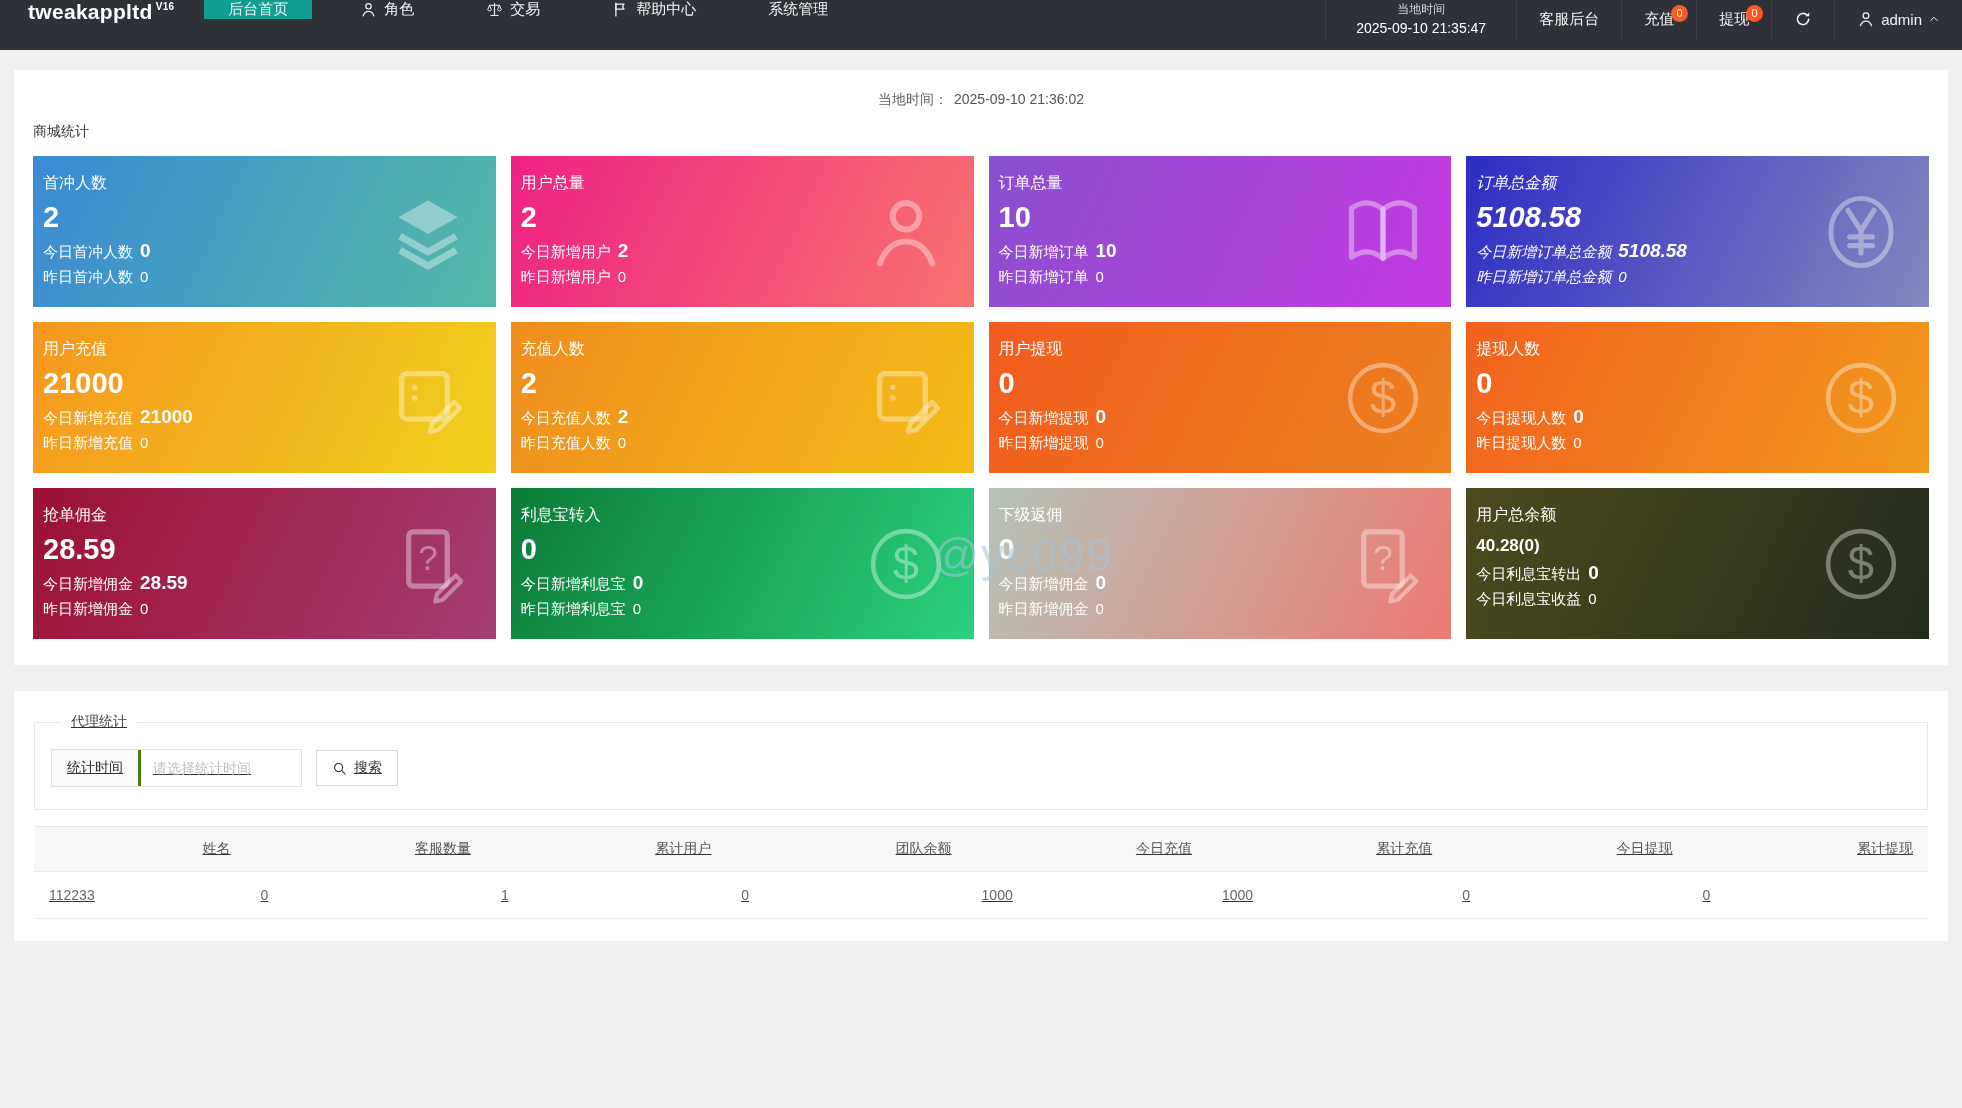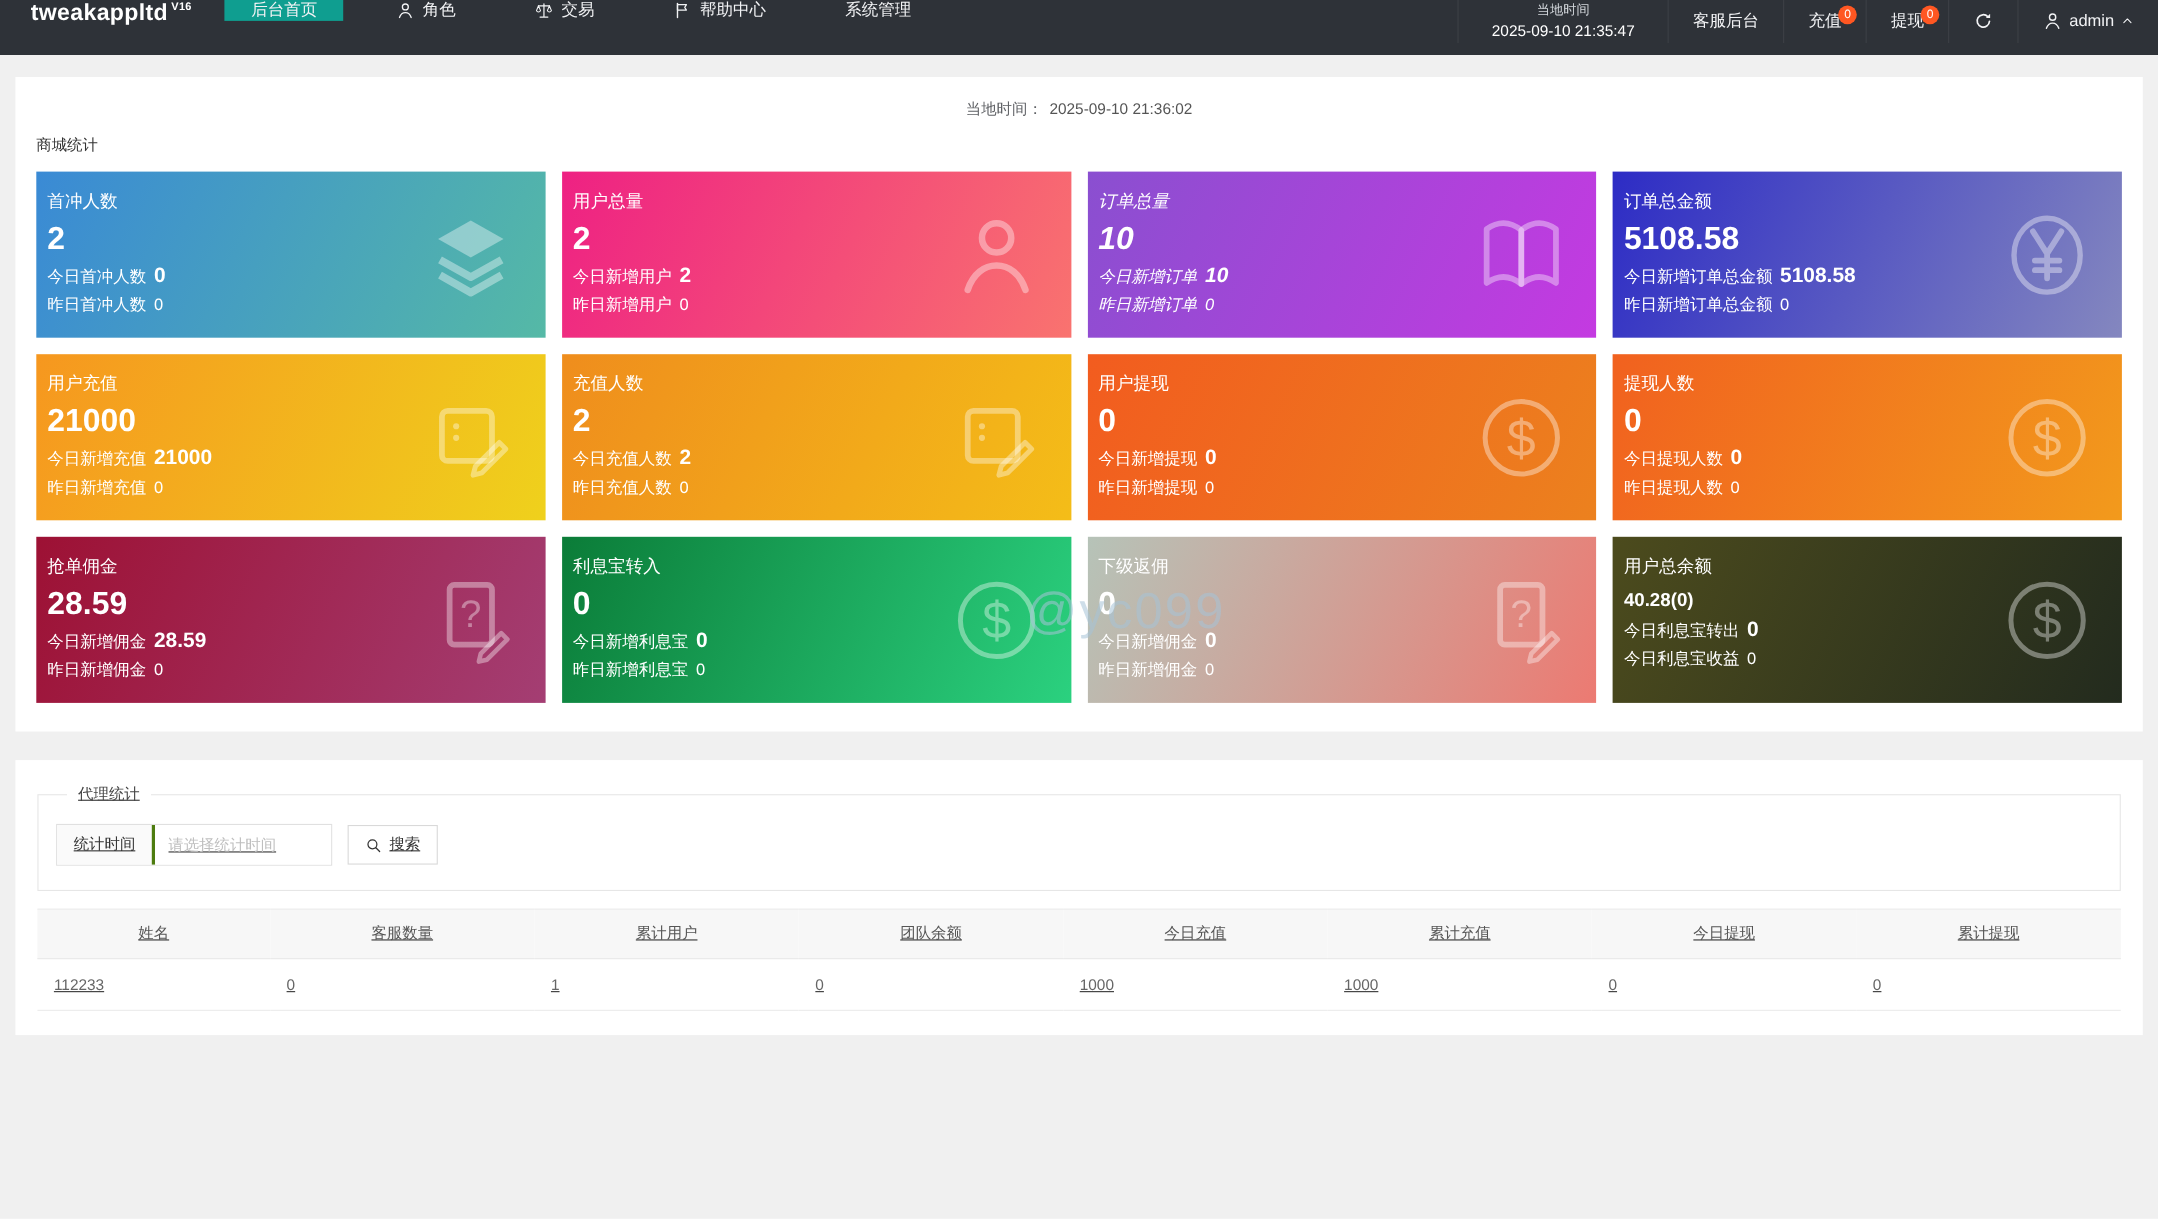--- a/index.html
+++ b/index.html
@@ -49,21 +49,21 @@
   fieldset.field legend { font-size:14px; color:#444; padding:0 10px; margin-left:10px; }
   .filter-row { display:flex; align-items:center; }
   .input-group { display:flex; align-items:stretch; border:1px solid #e0e0e0; }
   .ig-label { padding:9px 15px; background:#fafafa; border-right:3px solid #4d7c0f; font-size:14px; color:#333; }
   .ig-input { border:none; outline:none; padding:9px 12px; width:160px; font-size:14px; color:#333; }
   .ig-input::placeholder { color:#bfbfbf; }
   .search-btn { margin-left:14px; display:flex; align-items:center; gap:7px; padding:8px 15px; background:#fff;
                 border:1px solid #d9d9d9; font-size:14px; color:#333; cursor:pointer; }
   .search-btn svg { width:15px; height:15px; }
   table.agent-table { width:100%; border-collapse:collapse; font-size:14px; }
-  .agent-table th { background:#f7f7f7; font-weight:normal; text-align:center; color:#555;
+  .agent-table th { background:#f7f7f7; font-weight:normal; text-align:right; color:#555;
                     padding:13px 15px; border-top:1px solid #e8e8e8; border-bottom:1px solid #e8e8e8; }
   .agent-table td { padding:15px; color:#666; border-bottom:1px solid #ececec; }
   .hidden-defs { position:absolute; width:0; height:0; overflow:hidden; }
 </style>
 </head>
 <body>
 
 <svg class="hidden-defs" xmlns="http://www.w3.org/2000/svg">
   <symbol id="sym-person-icon" viewBox="0 0 24 24">
     <circle cx="12" cy="7.5" r="3.8" fill="none" stroke="currentColor" stroke-width="1.7"></circle>
@@ -216,35 +216,35 @@
       <span class="l1">今日新增用户</span><b class="v1">2</b>
     </div>
     <div class="card-line">
       <span class="l2">昨日新增用户</span><span class="v2">0</span>
     </div>
     <div class="card-icon"><svg>
             <use href="#sym-person-icon"></use>
           </svg></div>
   </div>
 
-  <div class="card" style="background: linear-gradient(115deg, rgb(138, 79, 208), rgb(196, 58, 225)); font-style: italic;">
+  <div class="card" style="background: linear-gradient(115deg, rgb(138, 79, 208), rgb(196, 58, 225));">
     <div class="card-title">订单总量</div>
     <div class="card-value">10</div>
     <div class="card-line">
       <span class="l1">今日新增订单</span><b class="v1">10</b>
     </div>
     <div class="card-line">
       <span class="l2">昨日新增订单</span><span class="v2">0</span>
     </div>
     <div class="card-icon"><svg>
             <use href="#sym-book-icon"></use>
           </svg></div>
   </div>
 
-  <div class="card" style="background: linear-gradient(115deg, rgb(45, 44, 197), rgb(132, 135, 191));">
+  <div class="card" style="background: linear-gradient(115deg, rgb(45, 44, 197), rgb(132, 135, 191)); font-style: italic;">
     <div class="card-title">订单总金额</div>
     <div class="card-value">5108.58</div>
     <div class="card-line">
       <span class="l1">今日新增订单总金额</span><b class="v1">5108.58</b>
     </div>
     <div class="card-line">
       <span class="l2">昨日新增订单总金额</span><span class="v2">0</span>
     </div>
     <div class="card-icon"><svg>
             <use href="#sym-yen-circle-icon"></use>

